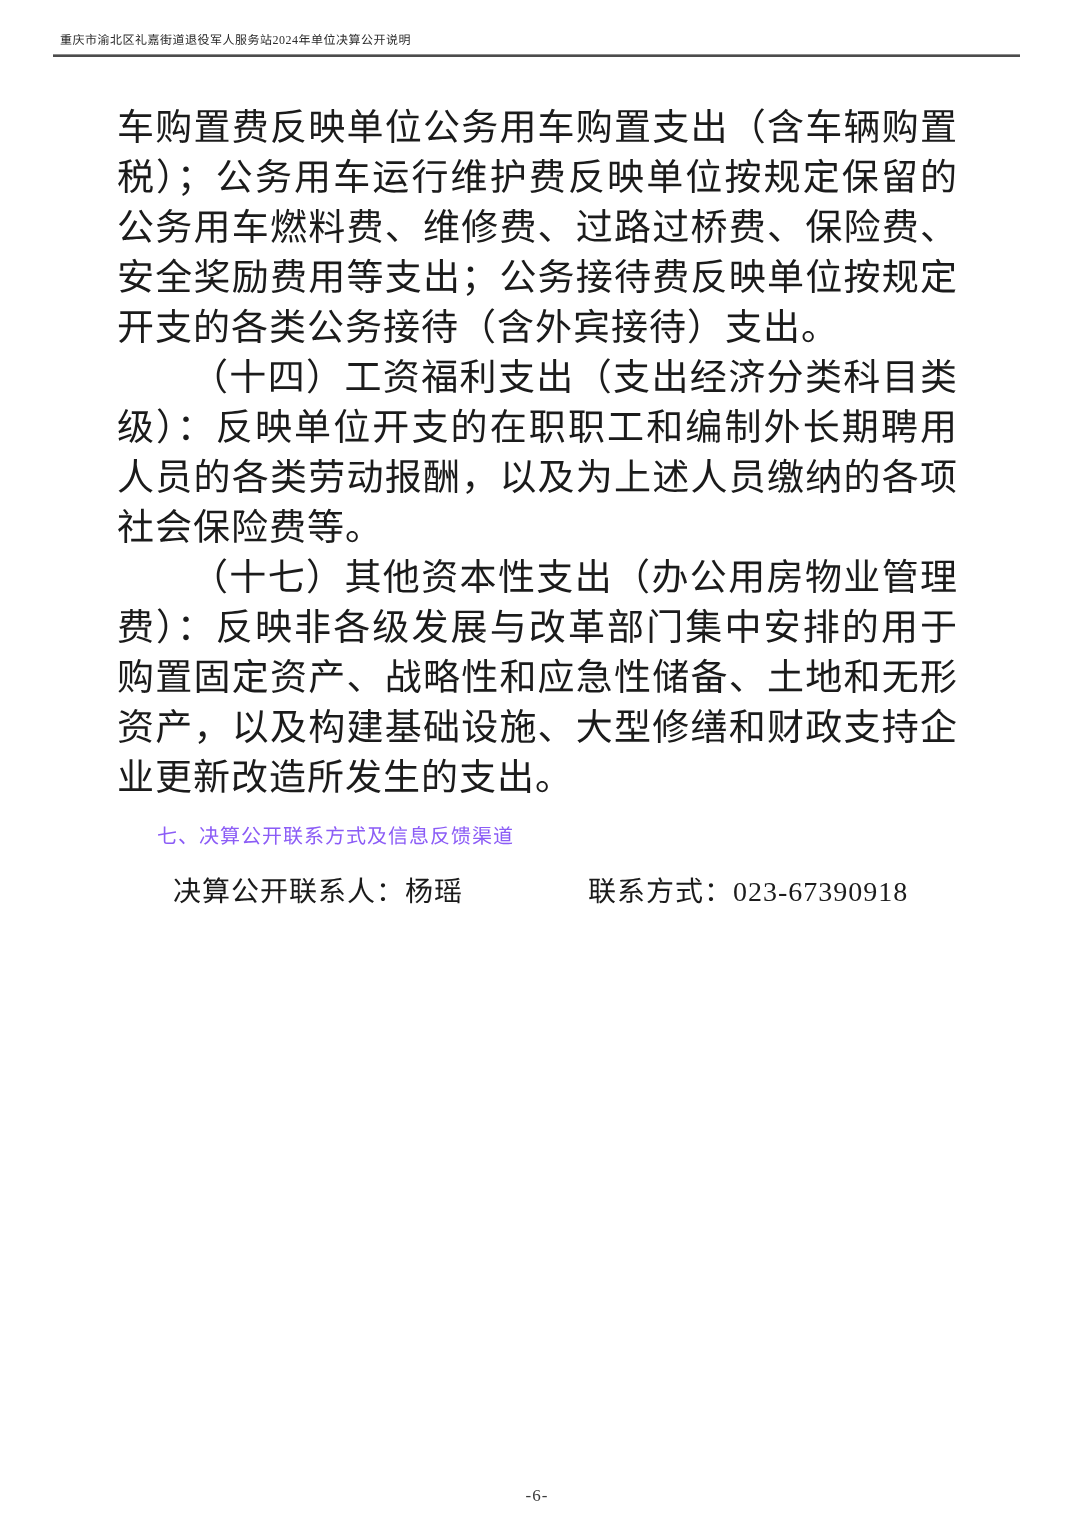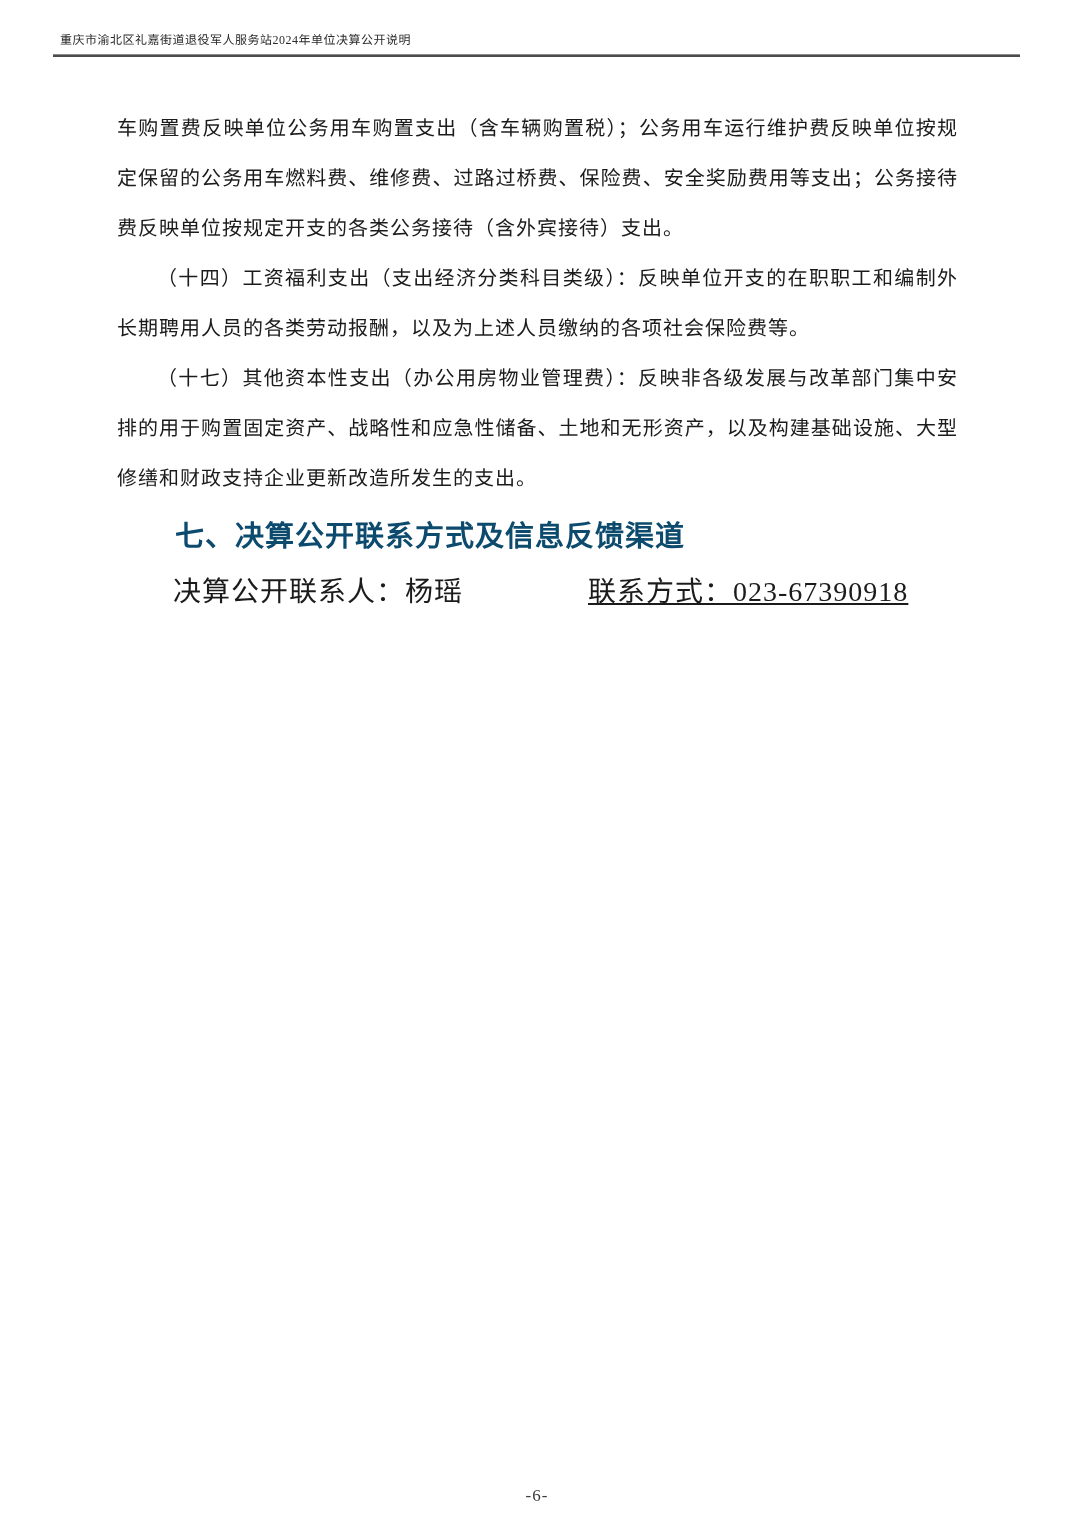--- a/index.html
+++ b/index.html
@@ -40,52 +40,51 @@
   }
   
   .doc-body {
     position: absolute;
     top: 103px;
     left: 117px;
     width: 841px;
   }
   .para {
     margin: 0;
-    font-size: 20px;
+    font-size: 37px;
     line-height: 50px;
     letter-spacing: 1px;
     text-align: justify;
     text-indent: 2em;
     color: #1b1b1b;
   }
   .para.no-indent {
     text-indent: 0;
   }
   .section-heading {
     margin: 8px 0 0 0;
     font-family: "Liberation Sans", "DejaVu Sans", sans-serif;
-    font-weight: 700;
-    font-size: 29px;
+    font-weight: 400;
+    font-size: 20px;
     line-height: 50px;
     letter-spacing: 1px;
     text-indent: 2em;
-    color: #0c4a6e;
+    color: #8b5cf6;
   }
   .contact-line {
     margin: 6px 0 0 0;
     font-size: 28px;
     line-height: 50px;
     letter-spacing: 1px;
     text-indent: 2em;
     white-space: nowrap;
     color: #1b1b1b;
   }
   .contact-phone {
     margin-left: 125px;
-    text-decoration: underline;
   }
   
   .doc-footer {
     position: absolute;
     left: 0;
     right: 0;
     bottom: 14px;
     text-align: center;
   }
   .page-number {

